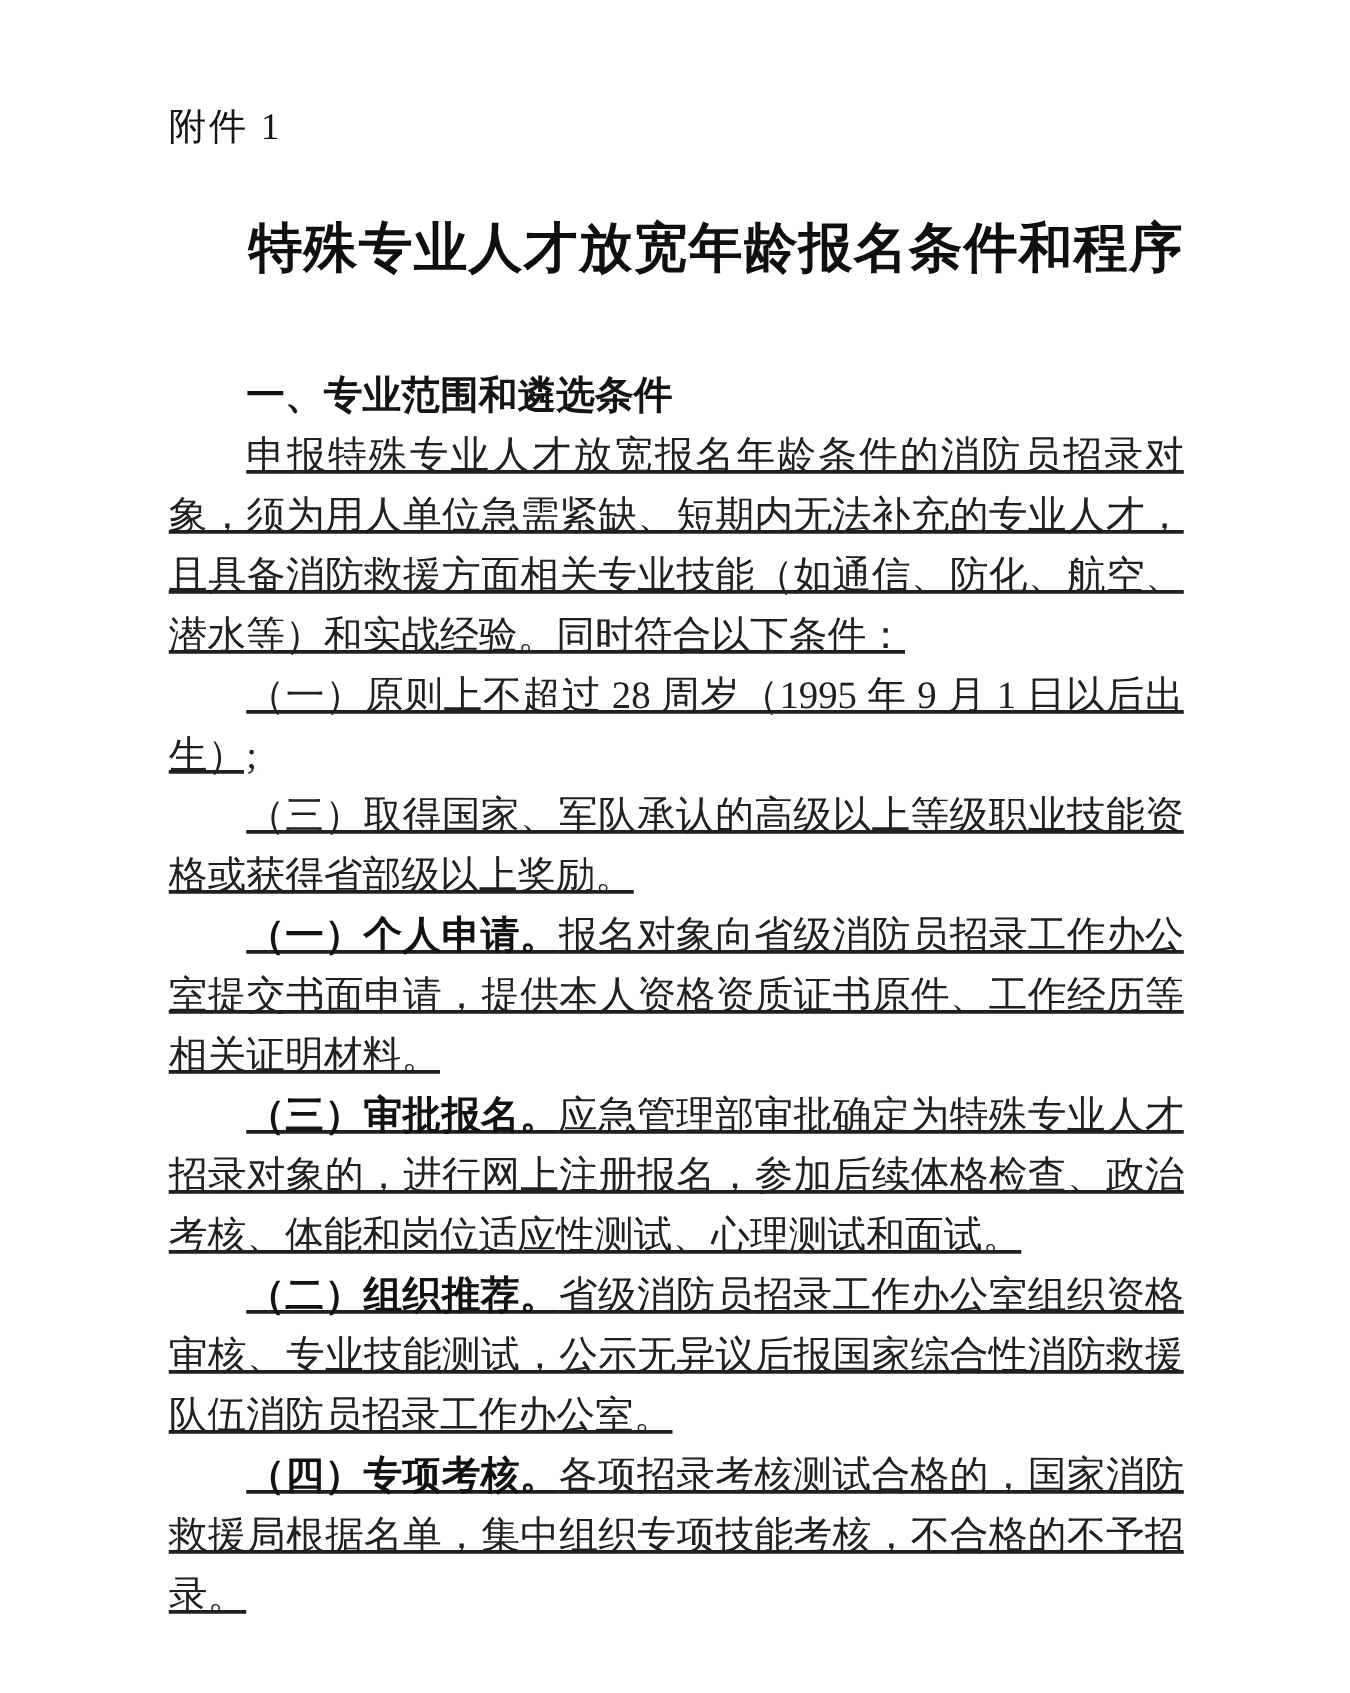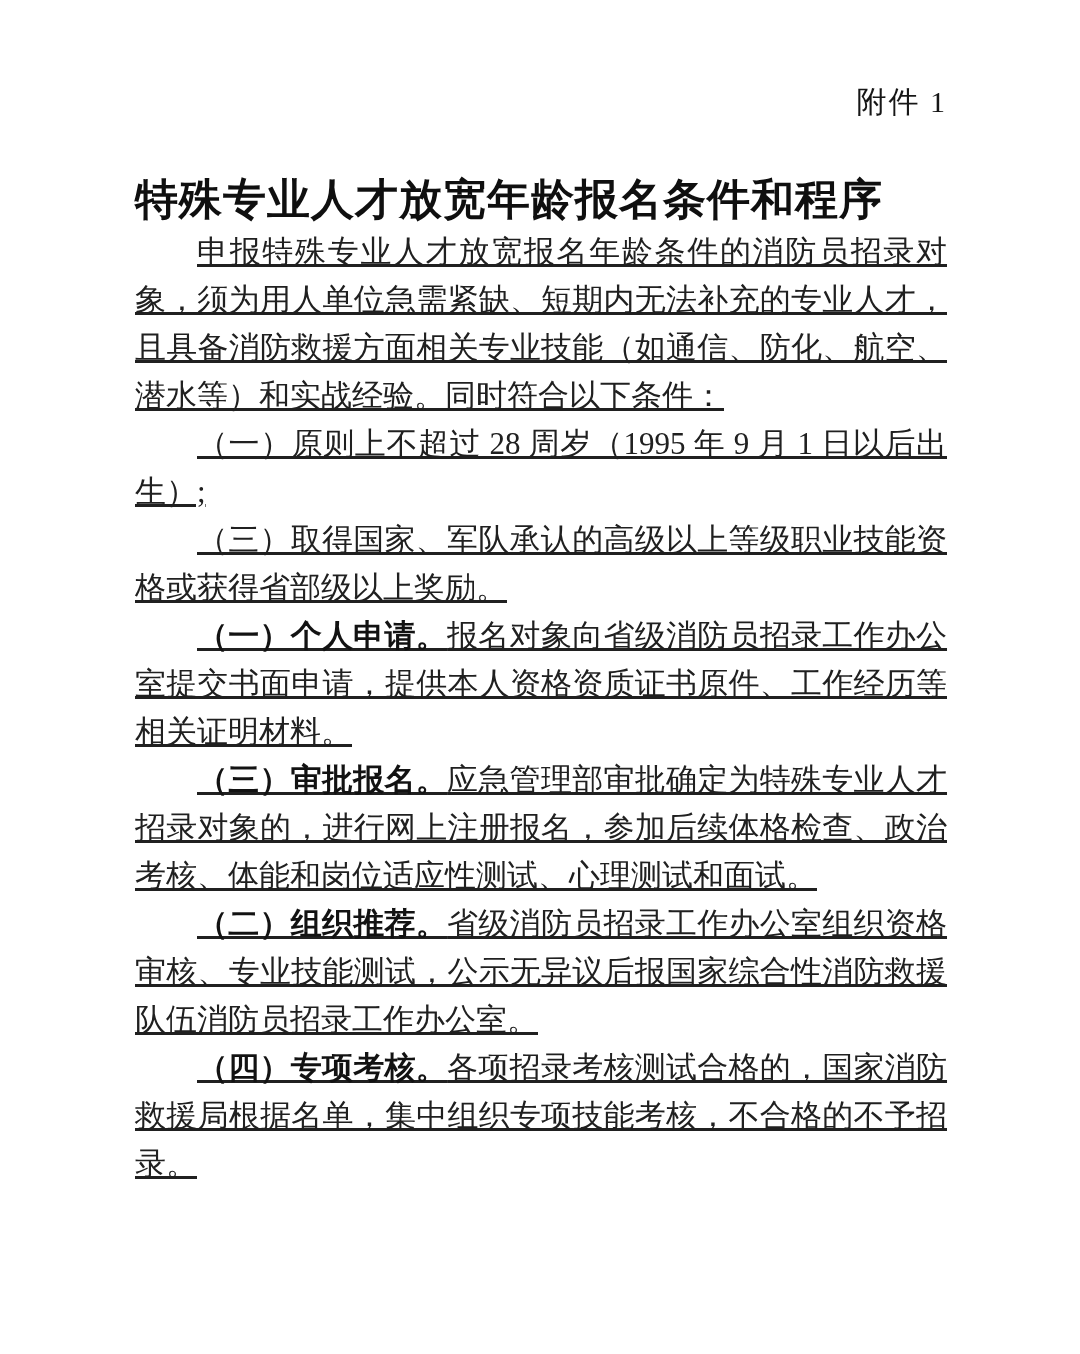--- a/index.html
+++ b/index.html
@@ -18,25 +18,24 @@
   }
   .content {
     padding: 78px 133px 0 135px;
   }
   .attachment-label {
     font-family: "Liberation Serif", "DejaVu Serif", serif;
     font-size: 30px;
     line-height: 48px;
     letter-spacing: 2px;
     color: #161616;
-    text-align: right;
   }
   .doc-title {
     margin-top: 46px;
-    text-align: left;
+    text-align: right;
     font-family: "Liberation Serif", "DejaVu Serif", serif;
     font-weight: bold;
     font-size: 43px;
     line-height: 56px;
     letter-spacing: 1px;
     color: #0f0f0f;
   }
   .section-heading {
     margin-top: 64px;
     font-family: "Liberation Sans", "DejaVu Sans", sans-serif;
@@ -69,20 +68,21 @@
 </head>
 <body>
 
 <div class="page">
   <div class="content">
 
     <div class="attachment-label">附件 1</div>
 
     <div class="doc-title">特殊专业人才放宽年龄报名条件和程序</div>
 
+    <div class="section-heading">一、专业范围和遴选条件</div>
 
     <p class="para">申报特殊专业人才放宽报名年龄条件的消防员招录对象，须为用人单位急需紧缺、短期内无法补充的专业人才，且具备消防救援方面相关专业技能（如通信、防化、航空、潜水等）和实战经验。同时符合以下条件：</p>
 
     <p class="para">（一）原则上不超过 28 周岁（1995 年 9 月 1 日以后出生）;</p>
 
 
     <p class="para">（三）取得国家、军队承认的高级以上等级职业技能资格或获得省部级以上奖励。</p>
 
 
     <p class="para"><span class="lead">（一）个人申请。</span><span>报名对象向省级消防员招录工作办公室提交书面申请，提供本人资格资质证书原件、工作经历等相关证明材料。</span></p>

